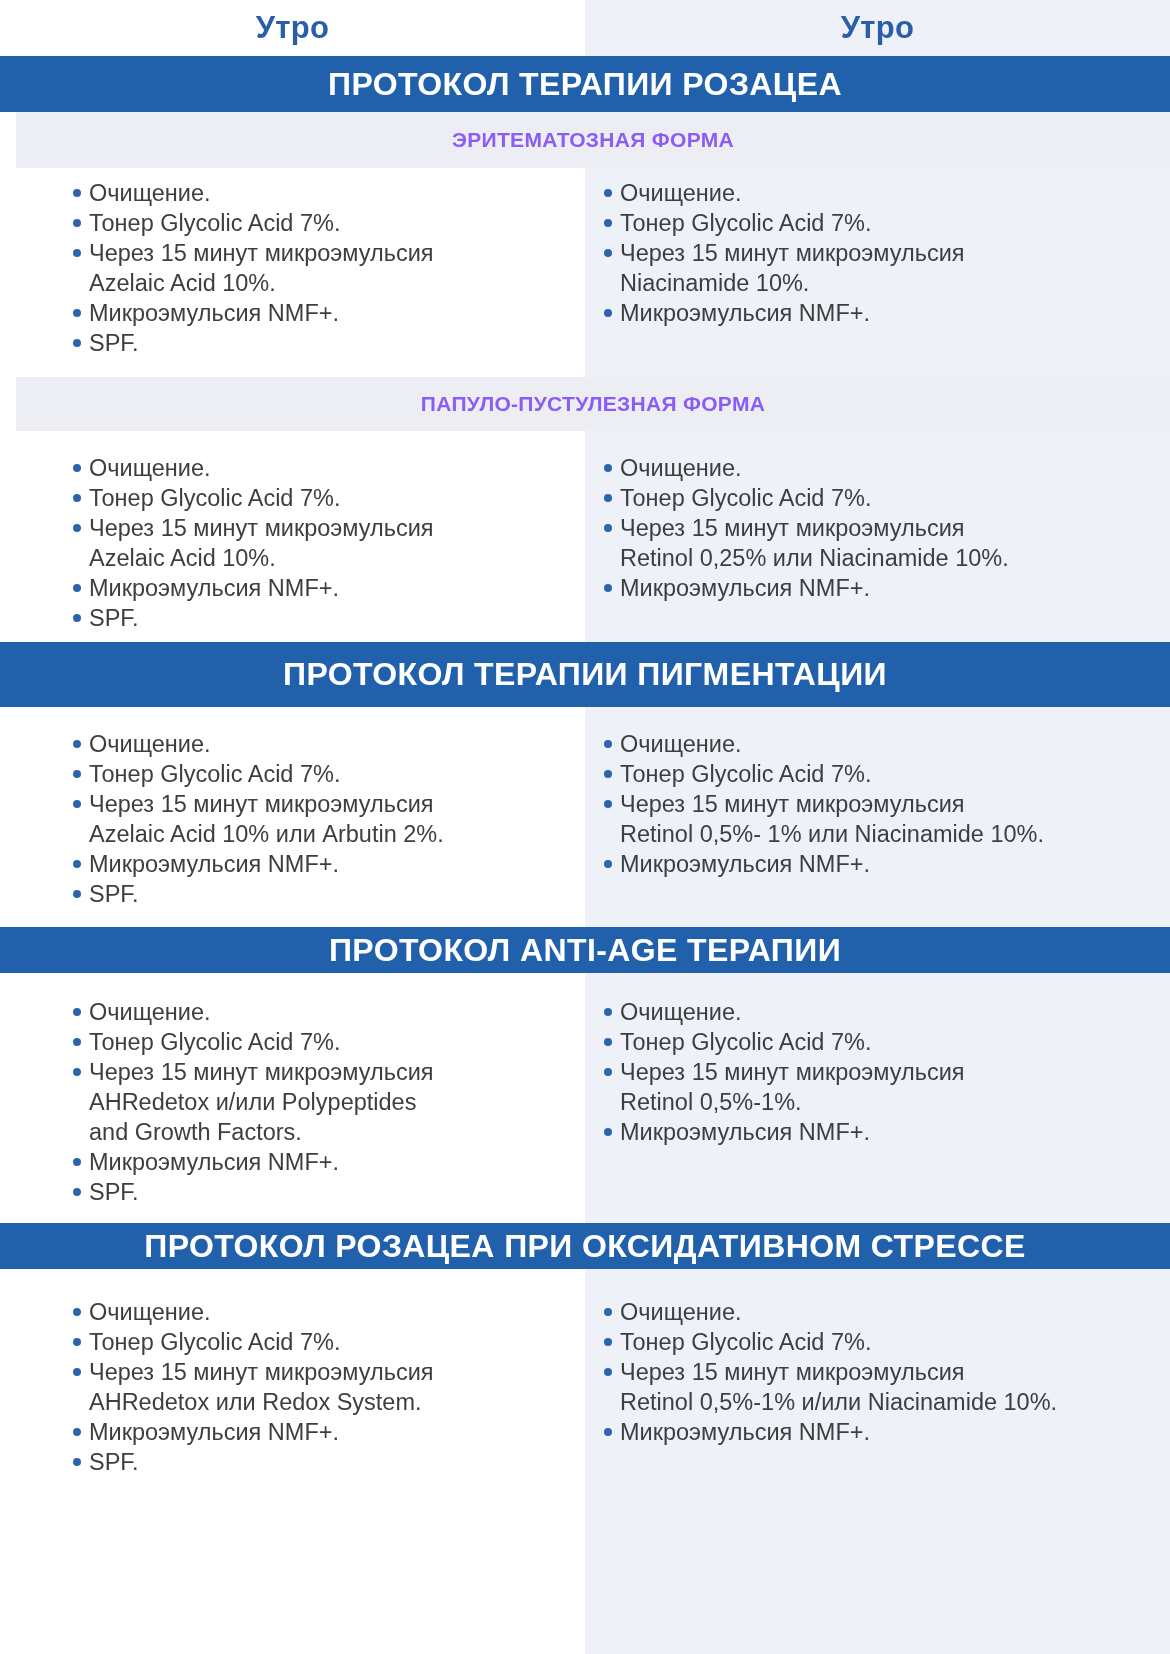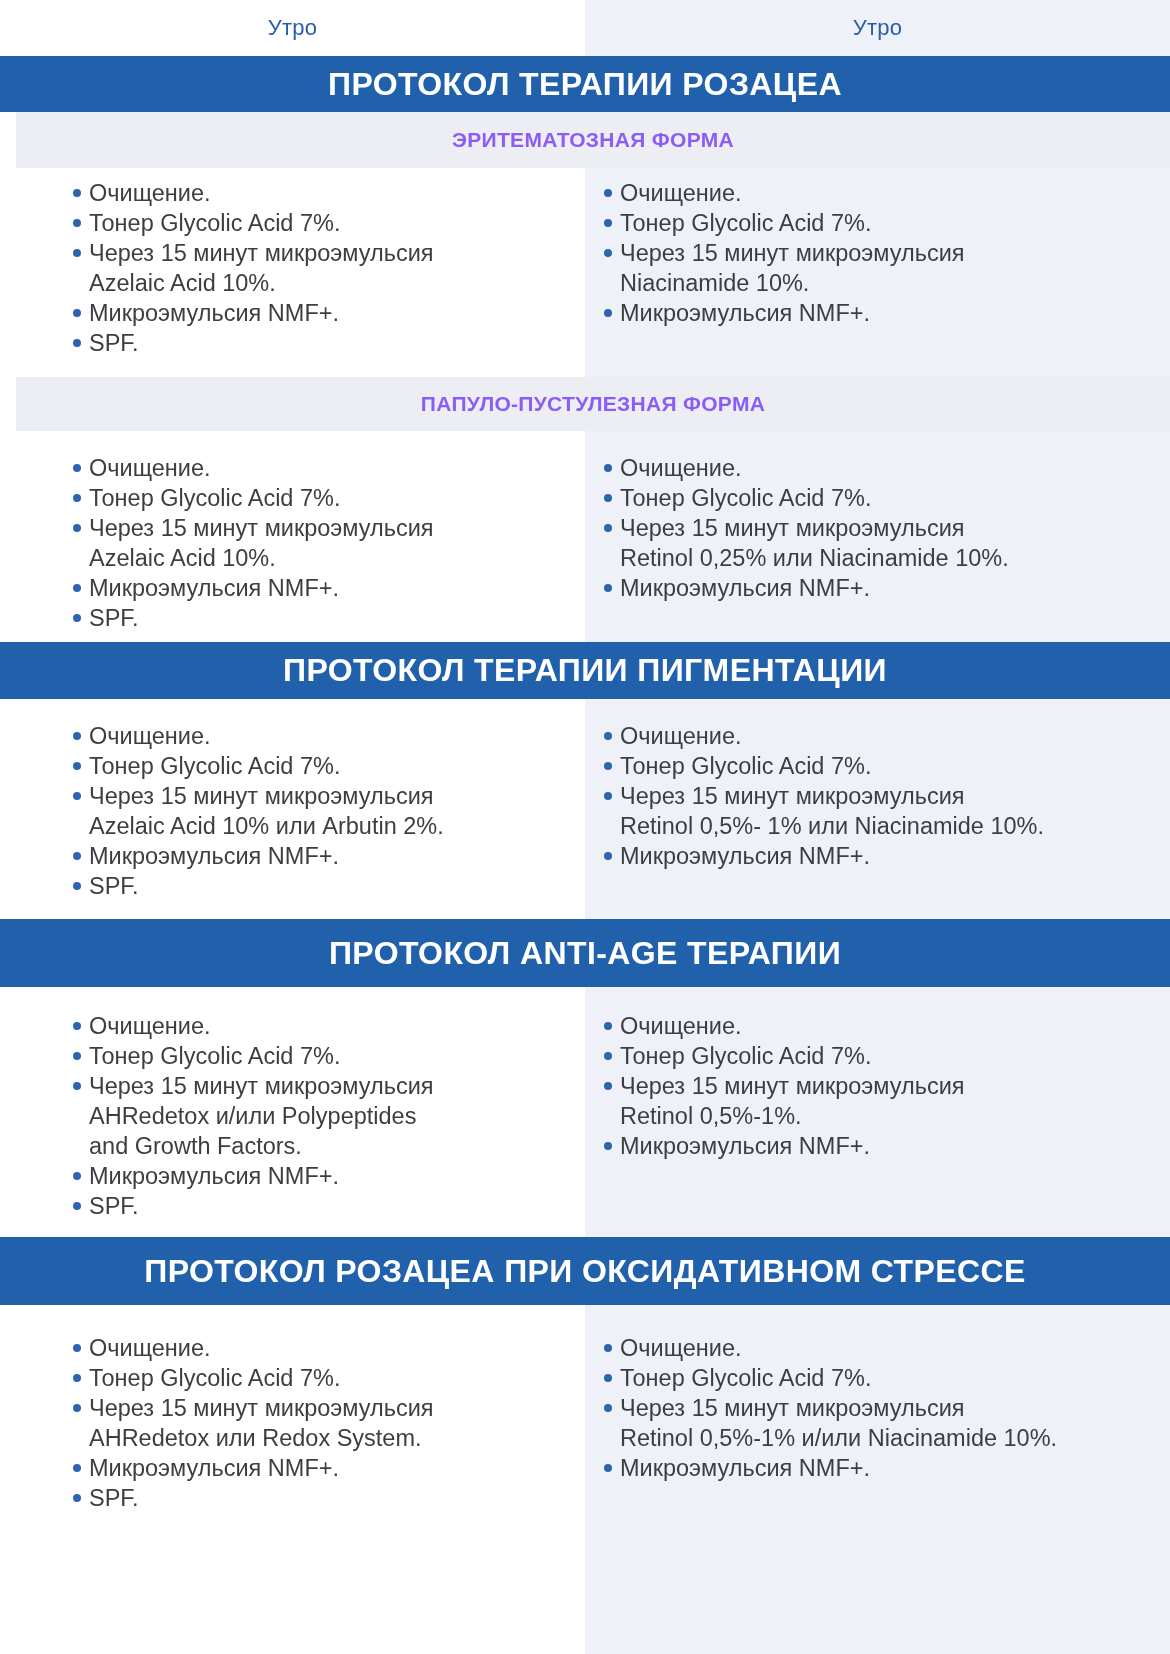--- a/index.html
+++ b/index.html
@@ -8,36 +8,36 @@
     height: 1654px;
     display: flex;
     flex-direction: column;
     background: linear-gradient(90deg, #ffffff 50%, #eef1f8 50%);
     font-family: "Liberation Sans", "DejaVu Sans", sans-serif;
     overflow: hidden;
   }
   .col-headers { height: 56px; display: flex; flex-shrink: 0; }
   .col-headers .cell {
     width: 50%; display: flex; align-items: center; justify-content: center;
-    font-weight: normal; font-size: 22px; color: #2a5ea9; letter-spacing: 0.3px;
+    font-weight: bold; font-size: 31px; color: #2a5ea9; letter-spacing: 0.3px;
   }
   .band {
     background: #2161ac; color: #ffffff; font-weight: bold; font-size: 32px;
     display: flex; align-items: center; justify-content: center;
     flex-shrink: 0; letter-spacing: 0.4px; text-align: center;
   }
   .subband {
     background: #eceef3; color: #8b5cf6; font-weight: bold; font-size: 21px;
     display: flex; align-items: center; justify-content: center;
     flex-shrink: 0; letter-spacing: 0.3px; text-align: center; margin-left: 16px;
   }
   .h56 { height: 56px; }
   .h54 { height: 54px; }
-  .h57 { height: 57px; }
-  .h58 { height: 68px; }
+  .h57 { height: 65px; }
+  .h58 { height: 46px; }
   .content-row { display: flex; flex-shrink: 0; }
   .content-row.grow { flex: 1; }
   .c1 { height: 209px; }
   .c2 { height: 211px; }
   .c3 { height: 220px; }
   .c4 { height: 250px; }
   .list {
     width: 50%; margin: 0; list-style: none; box-sizing: border-box;
     padding: 22px 30px 0 72px;
     border-radius: 8px;

